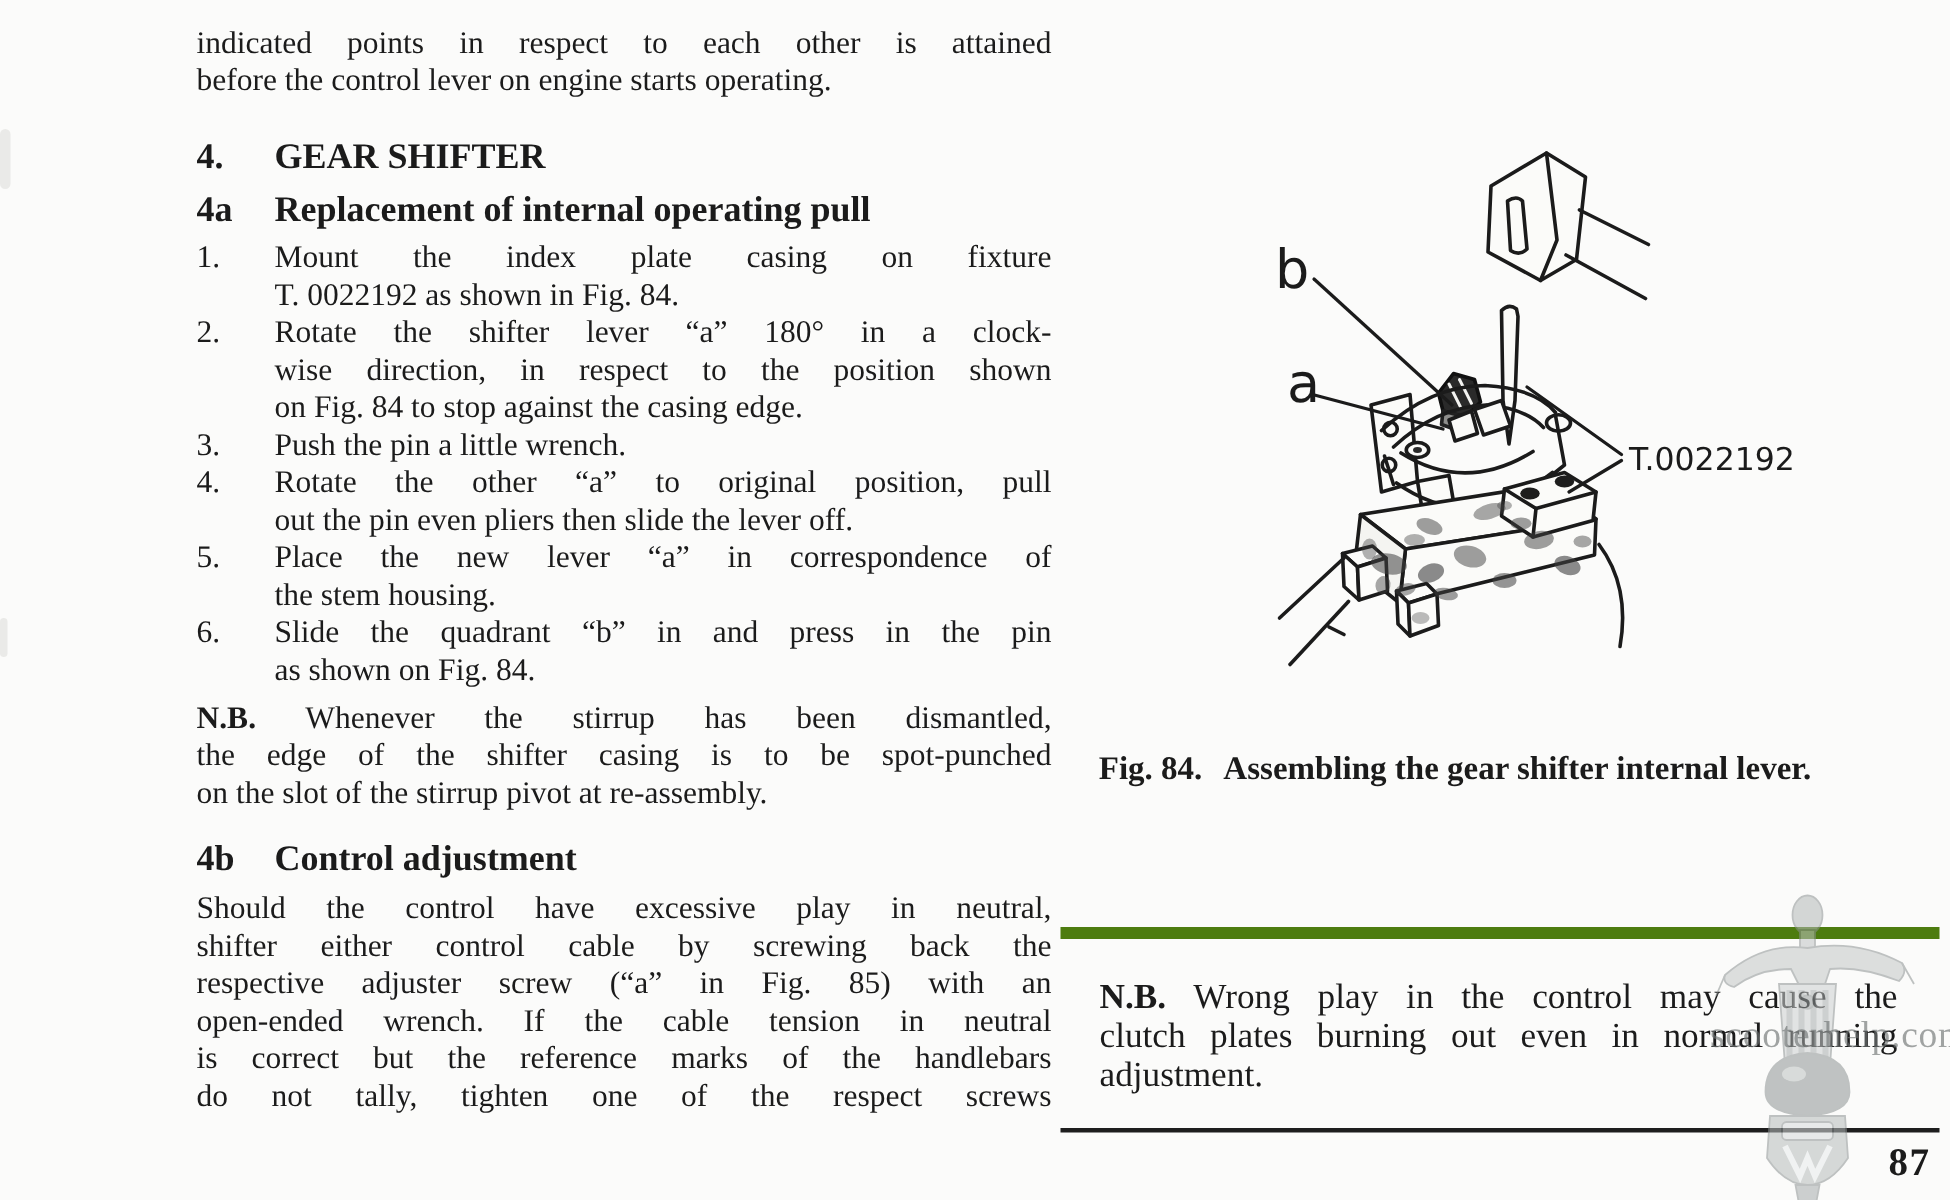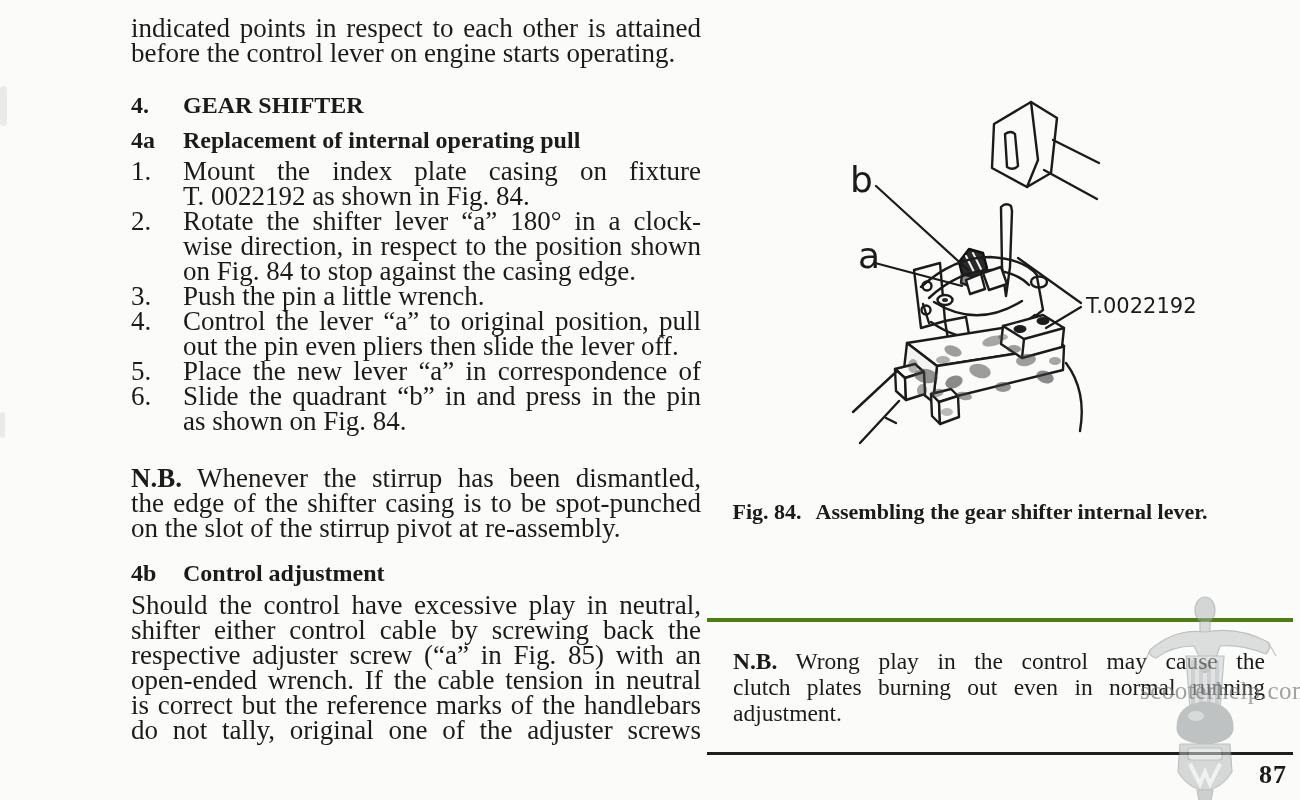--- a/index.html
+++ b/index.html
@@ -3,39 +3,39 @@
 <meta charset="utf-8">
 <style>
   html,body { margin:0; padding:0; }
   body {
     width:1300px; height:800px; position:relative; overflow:hidden;
     background:#fbfbfa; color:#1b1b1b;
     font-family:"Liberation Serif", serif;
   }
 
   
-  .col { position:absolute; left:131px; width:570px; font-size:27px; line-height:25px; }
+  .col { position:absolute; left:131px; width:570px; font-size:21px; line-height:25px; }
   .ln { text-align:justify; text-align-last:justify; }
   .ln.natural { text-align-last:left; }
   .bold { font-weight:700; }
 
   .h { display:flex; font-weight:700; font-size:24px; line-height:26px; }
   .h .hnum { flex:0 0 52px; }
 
   .step { display:flex; }
   .step .snum { flex:0 0 52px; }
   .step .sbody { flex:1 1 auto; min-width:0; }
 
   
   .caption { position:absolute; left:720px; top:499px; width:500px; text-align:center;
              font-weight:700; font-size:22px; line-height:25px; }
   .caption .gap { display:inline-block; width:14px; }
 
   .noteblock { position:absolute; left:707px; top:618px; width:586px;
-               border-top:4px solid #4d7c0f; }
+               border-top:8px solid #4d7c0f; }
   .noteblock .inner { padding:26px 28px 0 26px; font-size:23.5px; line-height:26px; }
   .rule-bottom { position:absolute; left:707px; top:752px; width:586px; height:3px; background:#1e1e1e; }
 
   .pageno { position:absolute; left:1259px; top:760px; font-size:26px; letter-spacing:1px;font-weight:bold; }
 
   
   .wm { position:absolute; left:1120px; top:580px; width:176px; height:226px; z-index:5;
         opacity:.55; pointer-events:none; }
   .wm-text { position:absolute; left:1140px; top:677px; z-index:6; pointer-events:none;
              font-size:25px; letter-spacing:.5px; color:rgba(112,117,117,.66); }
@@ -85,28 +85,29 @@
   </div>
   <div class="step">
     <div class="snum">3.</div>
     <div class="sbody">
       <div class="ln natural">Push the pin a little wrench.</div>
     </div>
   </div>
   <div class="step">
     <div class="snum">4.</div>
     <div class="sbody">
-      <div class="ln">Control the lever “a” to original position, pull</div>
+      <div class="ln">Rotate the other “a” to original position, pull</div>
       <div class="ln natural">out the pin even pliers then slide the lever off.</div>
     </div>
   </div>
   <div class="step">
     <div class="snum">5.</div>
     <div class="sbody">
       <div class="ln">Place the new lever “a” in correspondence of</div>
+      <div class="ln natural">the stem housing.</div>
     </div>
   </div>
   <div class="step">
     <div class="snum">6.</div>
     <div class="sbody">
       <div class="ln">Slide the quadrant “b” in and press in the pin</div>
       <div class="ln natural">as shown on Fig. 84.</div>
     </div>
   </div>
 </div>
@@ -121,21 +122,21 @@
   <span class="hnum">4b</span>
   <span>Control adjustment</span>
 </div>
 
 <div class="col" style="top:593px">
   <div class="ln">Should the control have excessive play in neutral,</div>
   <div class="ln">shifter either control cable by screwing back the</div>
   <div class="ln">respective adjuster screw (“a” in Fig. 85) with an</div>
   <div class="ln">open-ended wrench. If the cable tension in neutral</div>
   <div class="ln">is correct but the reference marks of the handlebars</div>
-  <div class="ln">do not tally, original one of the adjuster screws</div>
+  <div class="ln">do not tally, tighten one of the respect screws</div>
 </div>
 
 <svg class="figure" viewBox="0 0 600 420" fill="none" stroke="#1b1b1b" stroke-width="2.4" stroke-linecap="round" stroke-linejoin="round">
 
   <g>
     <path d="M294,64 L331,42 L357,58 L351,113 L327,127 L292,108 Z" fill="#fbfbf9"></path>
     <path d="M331,42 L338,100 L327,127"></path>
     <path d="M305,74 q6,-4 10,0 l3,32 q-5,5 -11,1 l-2,-33 z" fill="#fbfbf9"></path>
     <path d="M353,80 L399,103"></path>
     <path d="M344,110 L397,139"></path>

